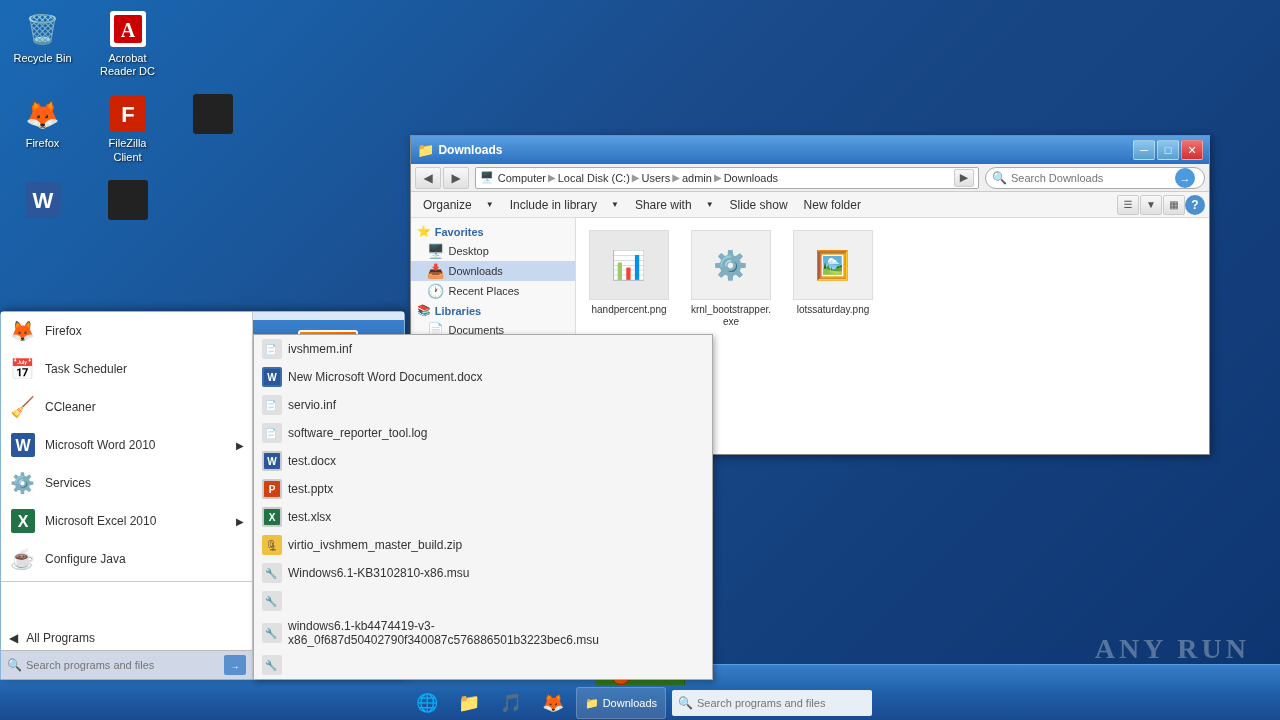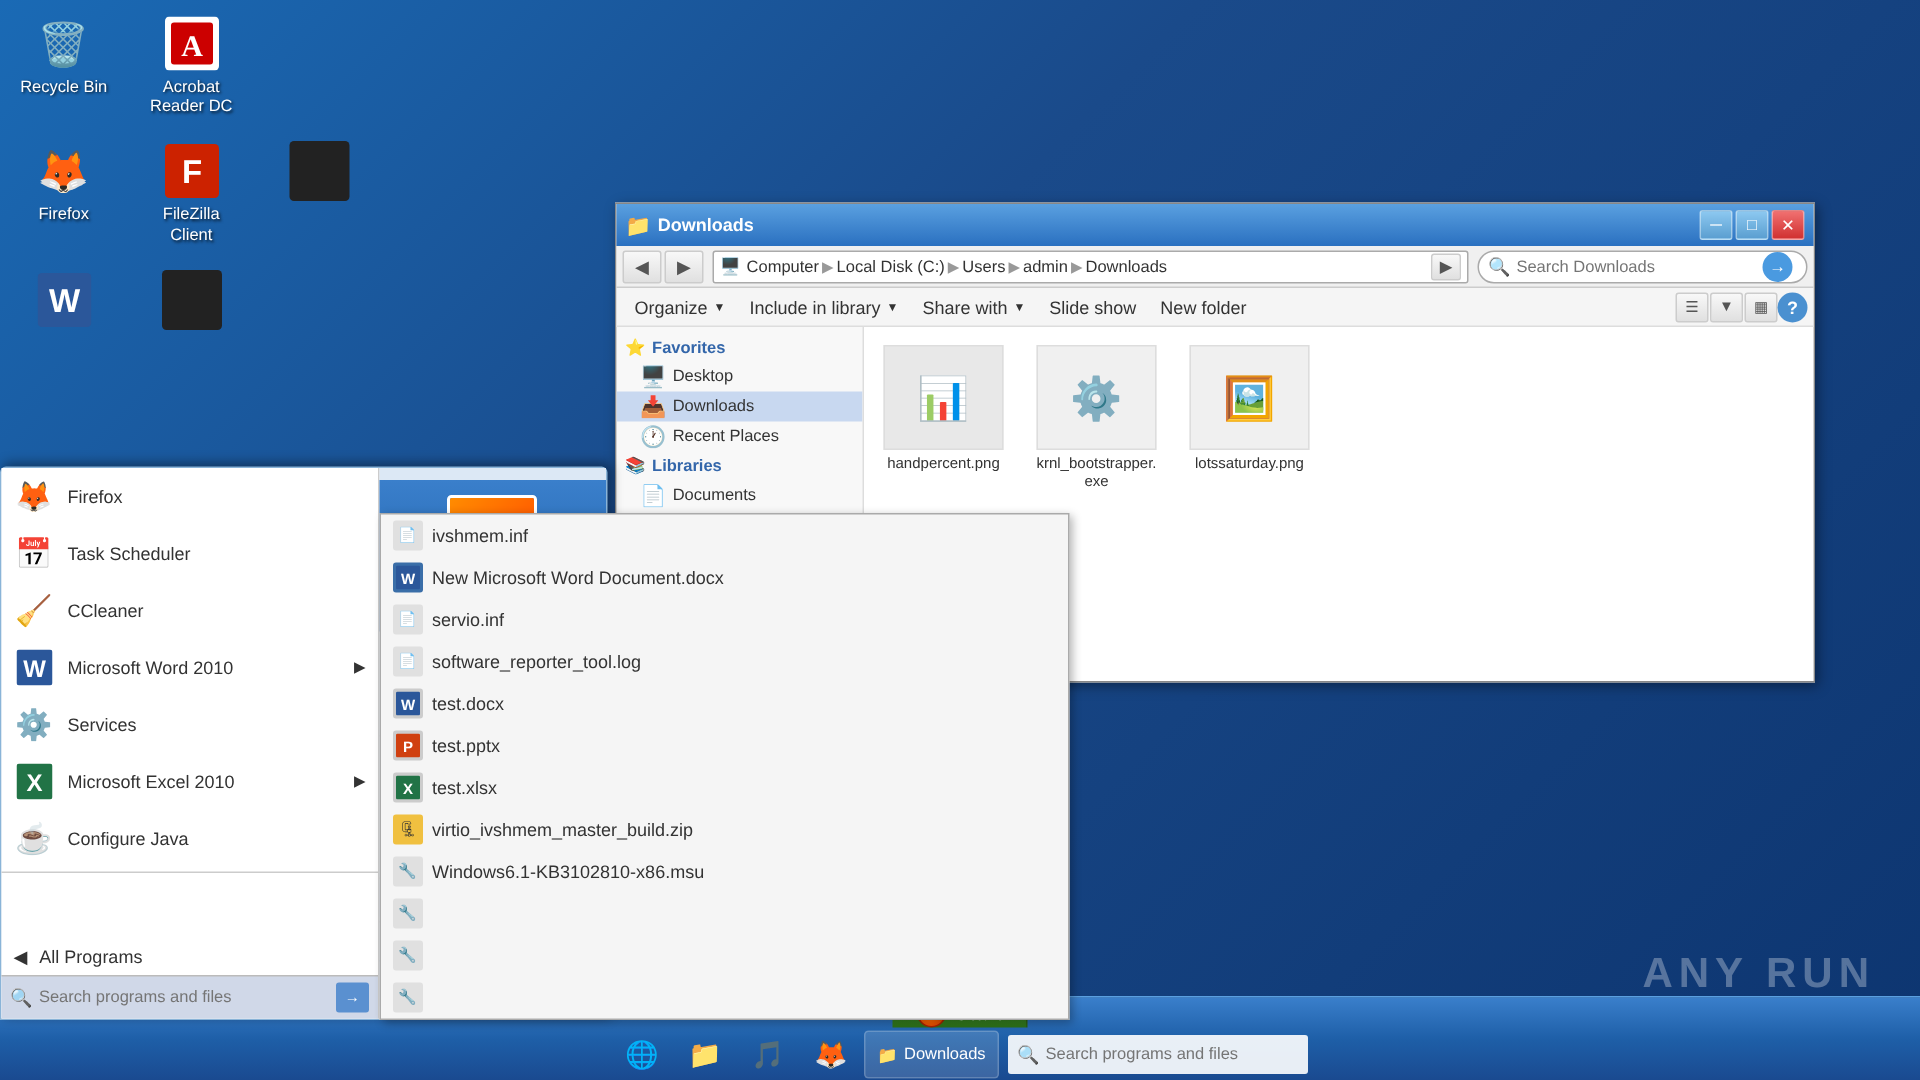--- a/index.html
+++ b/index.html
@@ -434,21 +434,21 @@
       gap: 0;
     }
     .menu-item-btn {
       padding: 3px 8px;
       cursor: pointer;
       font-size: 12px;
       color: #333;
       border-radius: 2px;
       display: flex;
       align-items: center;
-      gap: 4px;
+      gap: 14px;
     }
     .menu-item-btn .dropdown-arrow { font-size: 8px; }
     .menu-spacer { flex: 1; }
     .view-btns {
       display: flex;
       gap: 1px;
     }
     .view-btn {
       width: 22px;
       height: 20px;
@@ -554,20 +554,21 @@
     
     .watermark {
       position: absolute;
       bottom: 55px;
       right: 30px;
       color: rgba(255,255,255,0.3);
       font-size: 28px;
       font-weight: bold;
       letter-spacing: 4px;
       pointer-events: none;
+      font-family: Liberation Serif, serif;
     }
 
     
     .taskbar-icon-item {
       width: 40px;
       height: 36px;
       display: flex;
       align-items: center;
       justify-content: center;
       cursor: pointer;
@@ -924,20 +925,21 @@
     </div>
     <div class="recent-item">
       <div class="recent-item-icon" style="background:#e0e0e0; font-size:10px;">🔧</div>
       <span>Windows6.1-KB3102810-x86.msu</span>
     </div>
     <div class="recent-item">
       <div class="recent-item-icon" style="background:#e0e0e0; font-size:10px;">🔧</div>
     </div>
     <div class="recent-item">
       <div class="recent-item-icon" style="background:#e0e0e0; font-size:10px;">🔧</div>
+      <span>windows6.1-kb4474419-v3-x86_0f687d50402790f340087c576886501b3223bec6.msu</span>
     </div>
     <div class="recent-item">
       <div class="recent-item-icon" style="background:#e0e0e0; font-size:10px;">🔧</div>
     </div>
   </div>
 
   <div class="watermark">ANY RUN</div>
 
   <div class="taskbar">
     <button class="start-button">

